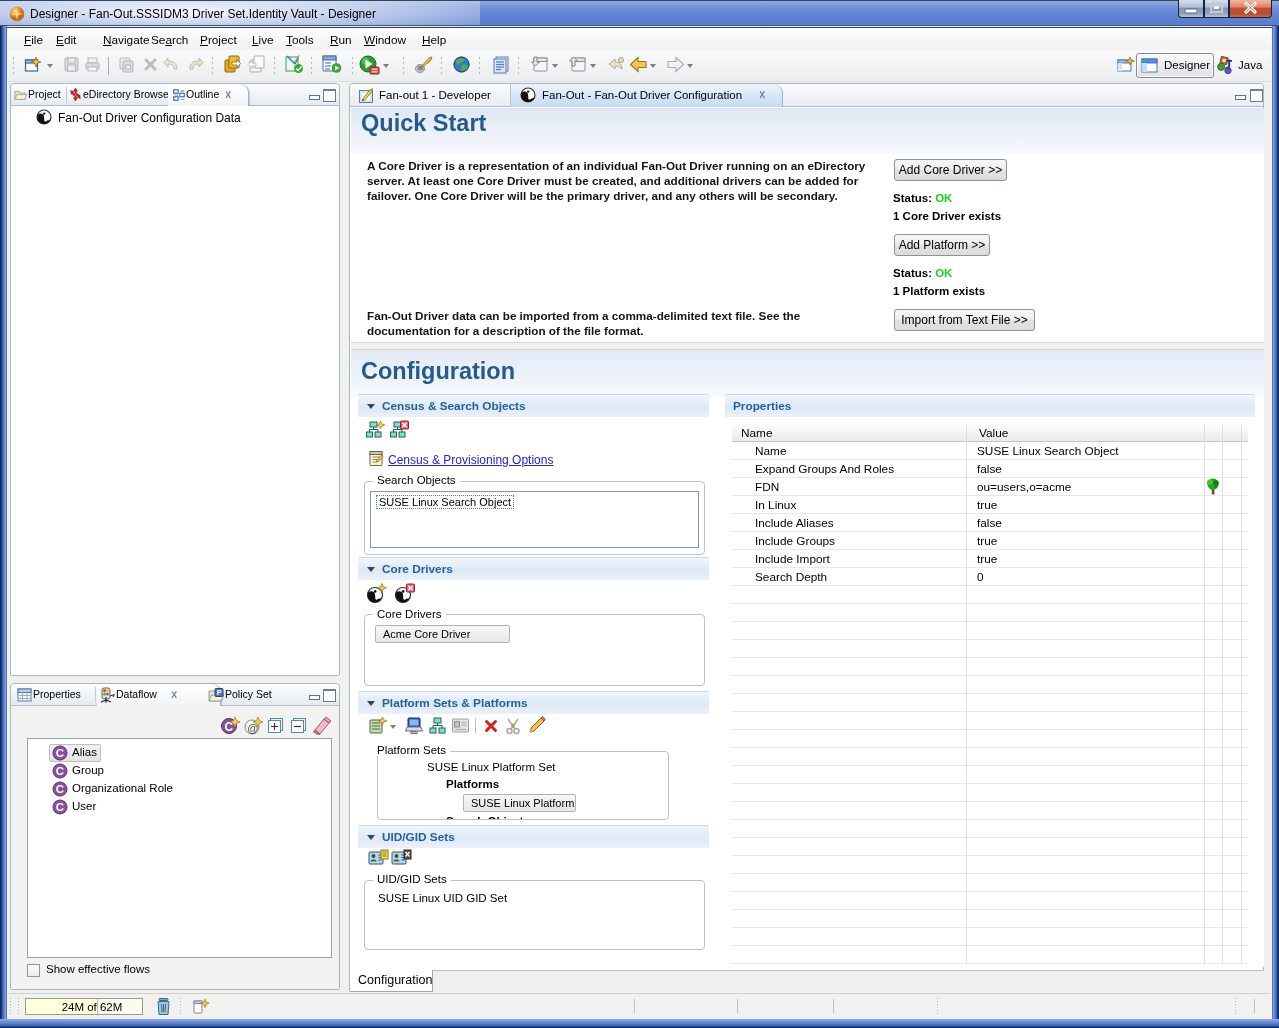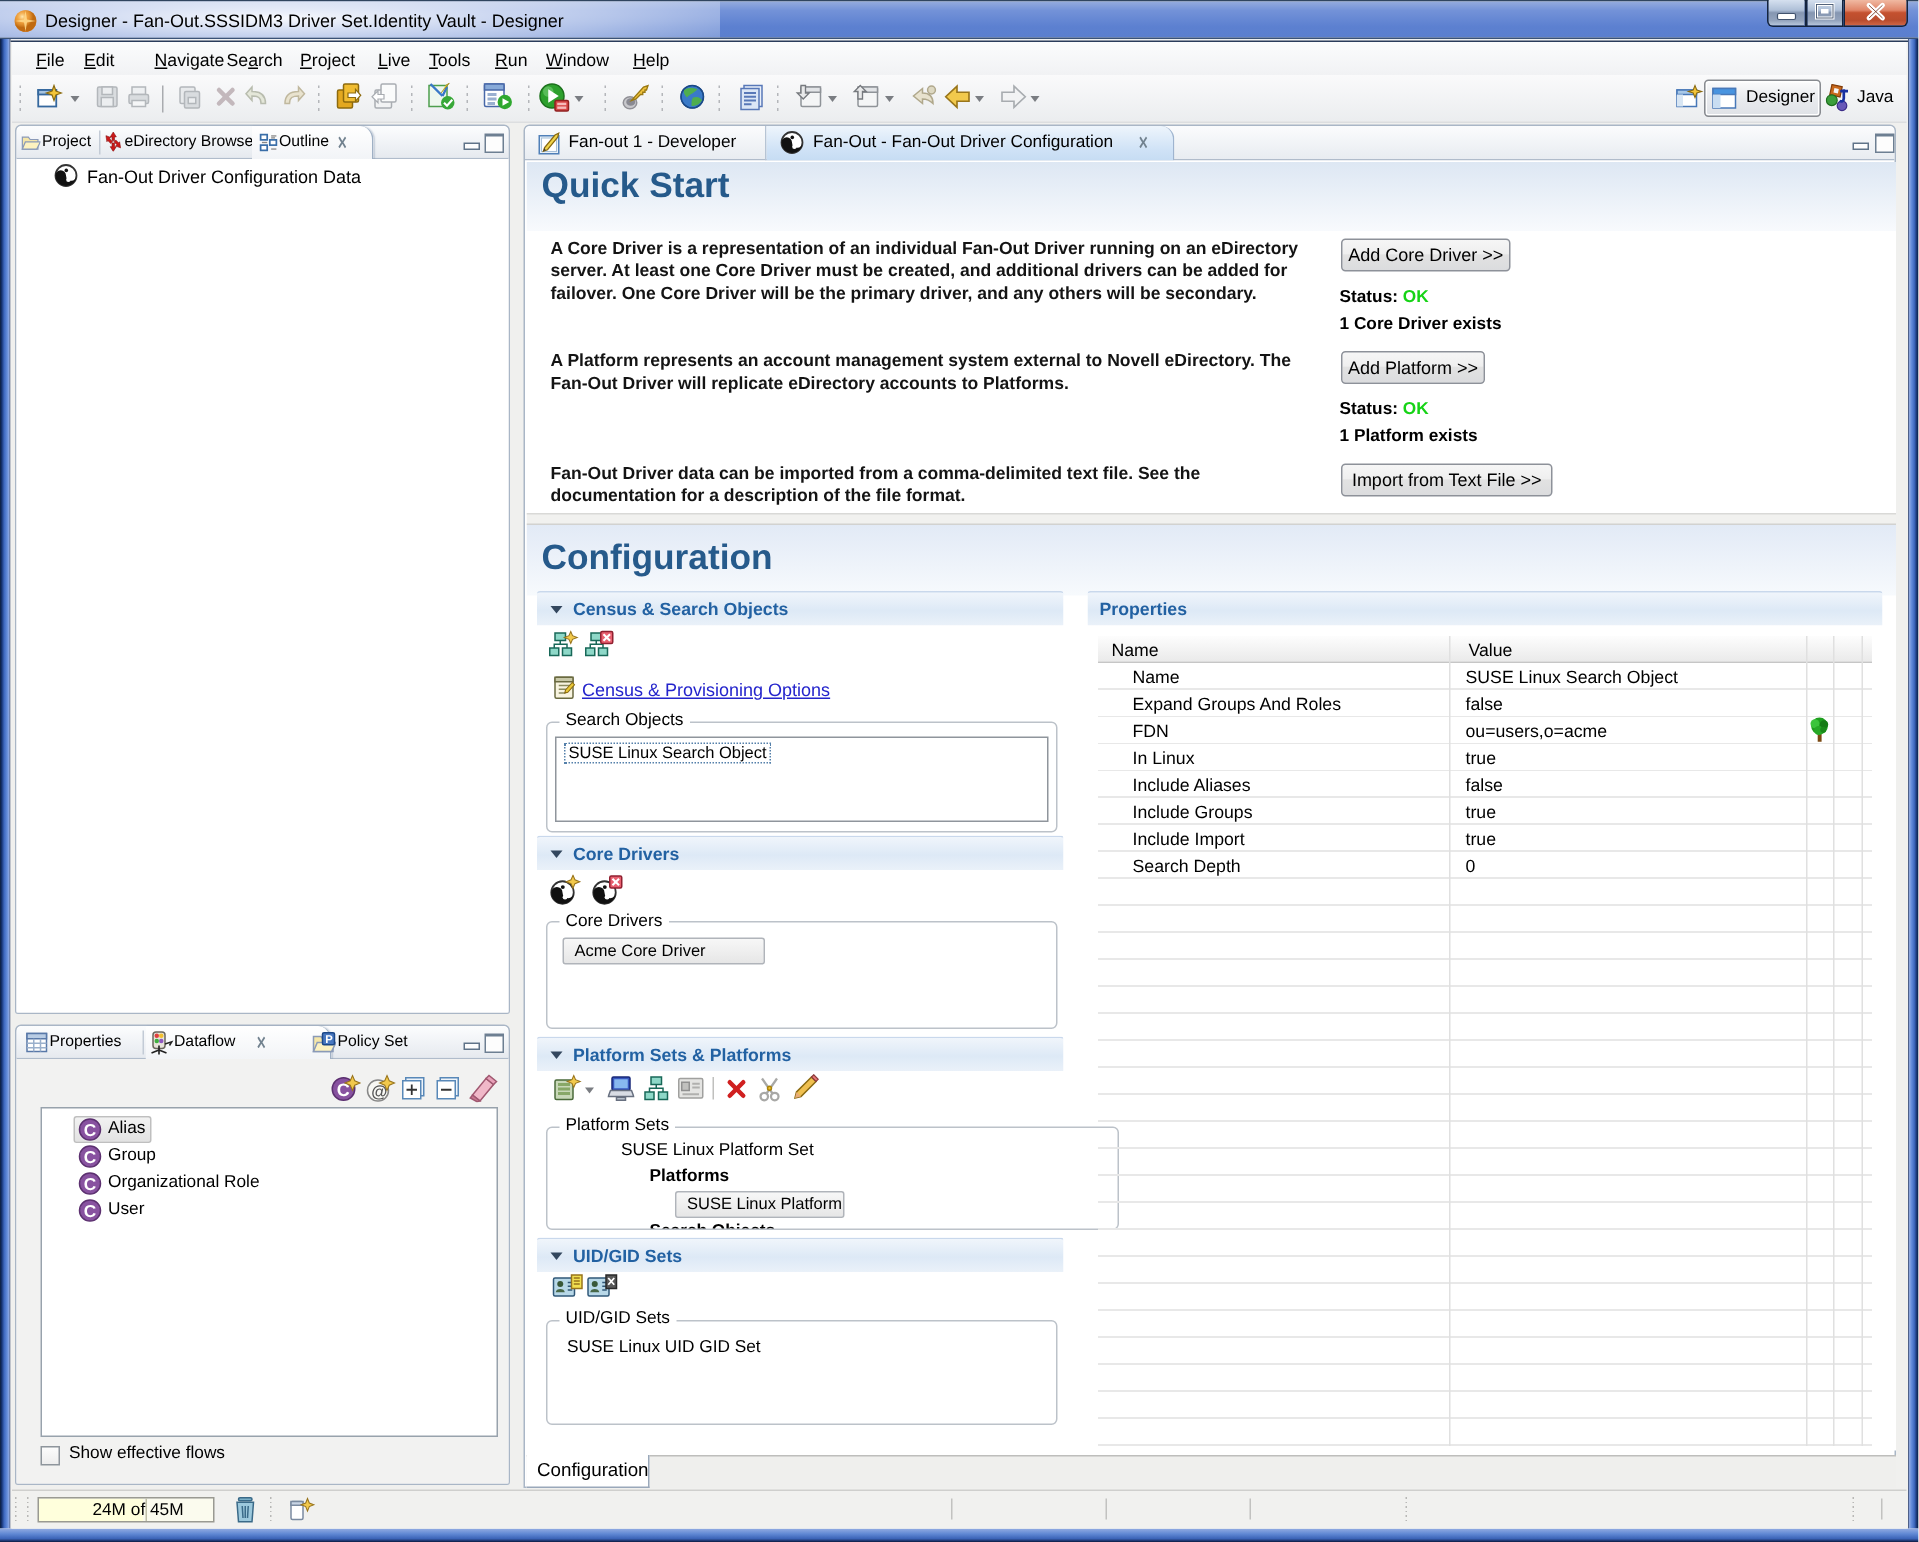--- a/index.html
+++ b/index.html
@@ -512,21 +512,20 @@
       </svg>
   </div>
   <div id="econtent">
     <div class="abs" style="left:0; top:0; width:913px; height:46px; background:linear-gradient(#dde7f3,#f8fafd);"></div>
     <h1 class="qs" style="left:10px; top:2px;">Quick Start</h1>
     <div class="para" style="left:16px; top:50px;">A Core Driver is a representation of an individual Fan-Out Driver running on an eDirectory<br>server. At least one Core Driver must be created, and additional drivers can be added for<br>failover. One Core Driver will be the primary driver, and any others will be secondary.</div>
     <div class="btn" style="left:543px; top:51px; width:113px;">Add Core Driver &gt;&gt;</div>
     <div class="statline" style="left:542px; top:84px;">Status: <span class="ok">OK</span></div>
     <div class="statline" style="left:542px; top:102px;">1 Core Driver exists</div>
 
-    <div class="para" style="left:16px; top:125px;">A Platform represents an account management system external to Novell eDirectory. The<br>Fan-Out Driver will replicate eDirectory accounts to Platforms.</div>
     <div class="btn" style="left:543px; top:126px; width:96px;">Add Platform &gt;&gt;</div>
     <div class="statline" style="left:542px; top:159px;">Status: <span class="ok">OK</span></div>
     <div class="statline" style="left:542px; top:177px;">1 Platform exists</div>
 
     <div class="para" style="left:16px; top:200px;">Fan-Out Driver data can be imported from a comma-delimited text file. See the<br>documentation for a description of the file format.</div>
     <div class="btn" style="left:543px; top:201px; width:141px;">Import from Text File &gt;&gt;</div>
 
     <div id="cfg-strip"></div>
     <div id="cfg-band"></div>
     <h1 class="cfg" style="left:10px; top:250px;">Configuration</h1>
@@ -643,21 +642,21 @@
           <circle cx="4.5" cy="14" r="2.5"></circle>
           <circle cx="11.5" cy="14" r="2.5"></circle>
         </g>
       <circle cx="8" cy="8.5" r="1.3" fill="#f2c030" stroke="#a8820a"></circle>
     </svg>
     <svg style="left:177px; top:608px;" width="18" height="18" viewBox="0 0 18 18">
       <path d="M2 16 L3 12 L13 2 L16 5 L6 15 Z" fill="#f0c050" stroke="#8a6a10" stroke-width="1"></path>
       <path d="M2 16 L3 12 L6 15 Z" fill="#e8ac78"></path>
       <path d="M13 2 L14.5 0.5 L17.5 3.5 L16 5 Z" fill="#e87878" stroke="#8a3a3a" stroke-width="0.8"></path>
     </svg>
-    <div class="grp" style="left:13px; top:643px; width:382px; height:69px;">
+    <div class="grp" style="left:26px; top:643px; width:292px; height:69px;">
       <div class="abs" style="left:49px; top:9px; font-size:11.5px; white-space:nowrap;">SUSE Linux Platform Set</div>
       <div class="abs" style="left:68px; top:26px; font-weight:bold; font-size:11.5px;">Platforms</div>
       <div class="item-btn" style="left:85px; top:42px; width:113px;">SUSE Linux Platform</div>
       <div class="abs" style="left:68px; top:63px; font-weight:bold; font-size:11.5px;">Search Objects</div>
     </div>
     <div class="grplabel" style="left:22px; top:636px;">Platform Sets</div>
 
     <div class="sect-hd" style="left:7px; top:717px; width:351px;">
         <div class="tri"></div>
         <div class="t">UID/GID Sets</div>
@@ -735,21 +734,21 @@
   <div id="ebottom">
       <div id="ctab">Configuration</div>
     </div>
 </div>
 
 <div class="abs" id="statusbar">
   <div class="stdot" style="left:2px;"></div>
   <div class="stdot" style="left:10px;"></div>
   <div class="abs" style="left:17px; top:4px; width:118px; height:17px; border:1px solid #9a9a92; background:linear-gradient(90deg, #ffffdc 0 60%, #fbfbee 60%);">
     <div style="position:absolute; left:71px; top:0; width:1px; height:15px; background:#c0c0a8;"></div>
-    <div style="position:absolute; left:0; top:2px; width:100%; text-align:center; text-indent:16px; font-size:11.5px;">24M of 45M</div>
+    <div style="position:absolute; left:0; top:2px; width:100%; text-align:center; text-indent:16px; font-size:11.5px;">24M of 62M</div>
   </div>
   <svg style="left:147px; top:3px;" width="17" height="19" viewBox="0 0 17 19">
     <rect x="4" y="1.5" width="9" height="2" rx="1" fill="#7ab0c8" stroke="#3a6a88"></rect>
     <path d="M3 4.5 L14 4.5 L13 17.5 L4 17.5 Z" fill="#9cc8dc" stroke="#3a6a88"></path>
     <g stroke="#3a6a88" stroke-width="1">
         <path d="M6.5 7 L7 15"></path>
         <path d="M8.5 7 L8.5 15"></path>
         <path d="M10.5 7 L10 15"></path>
       </g>
   </svg>

